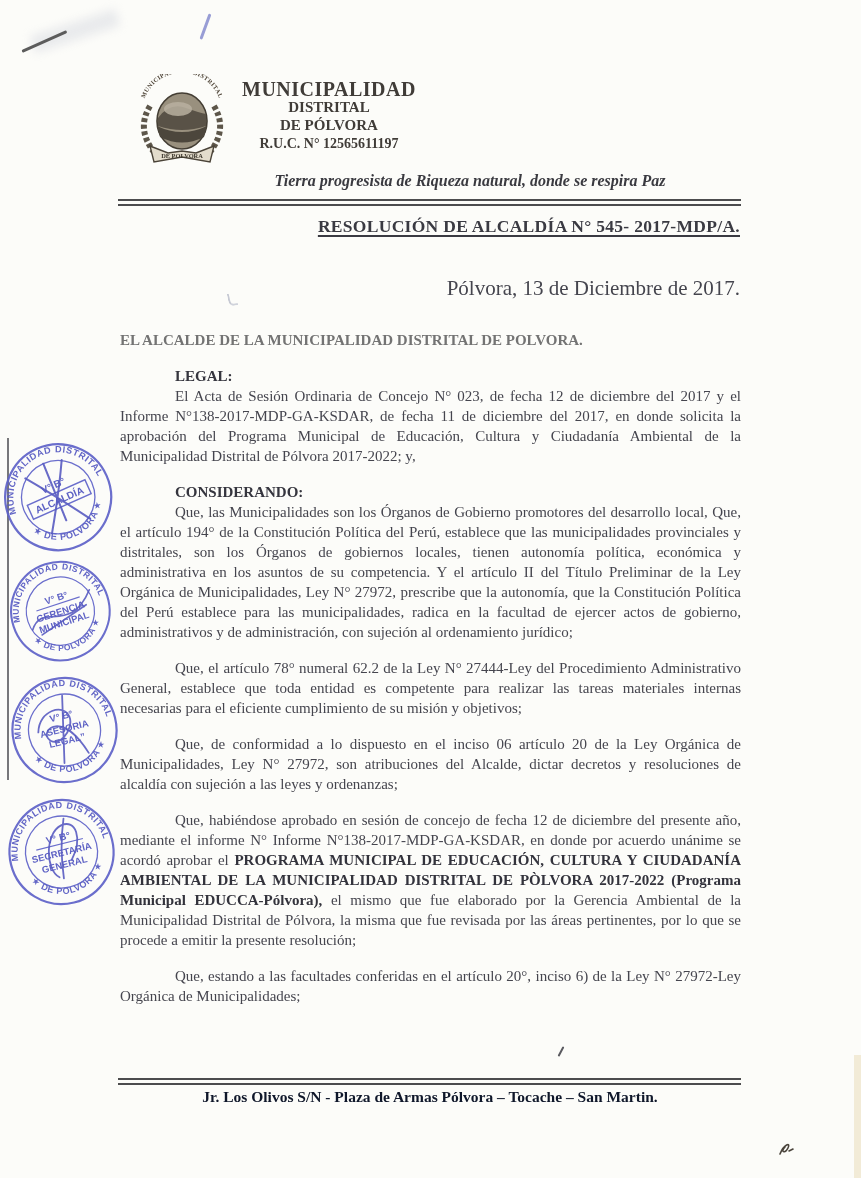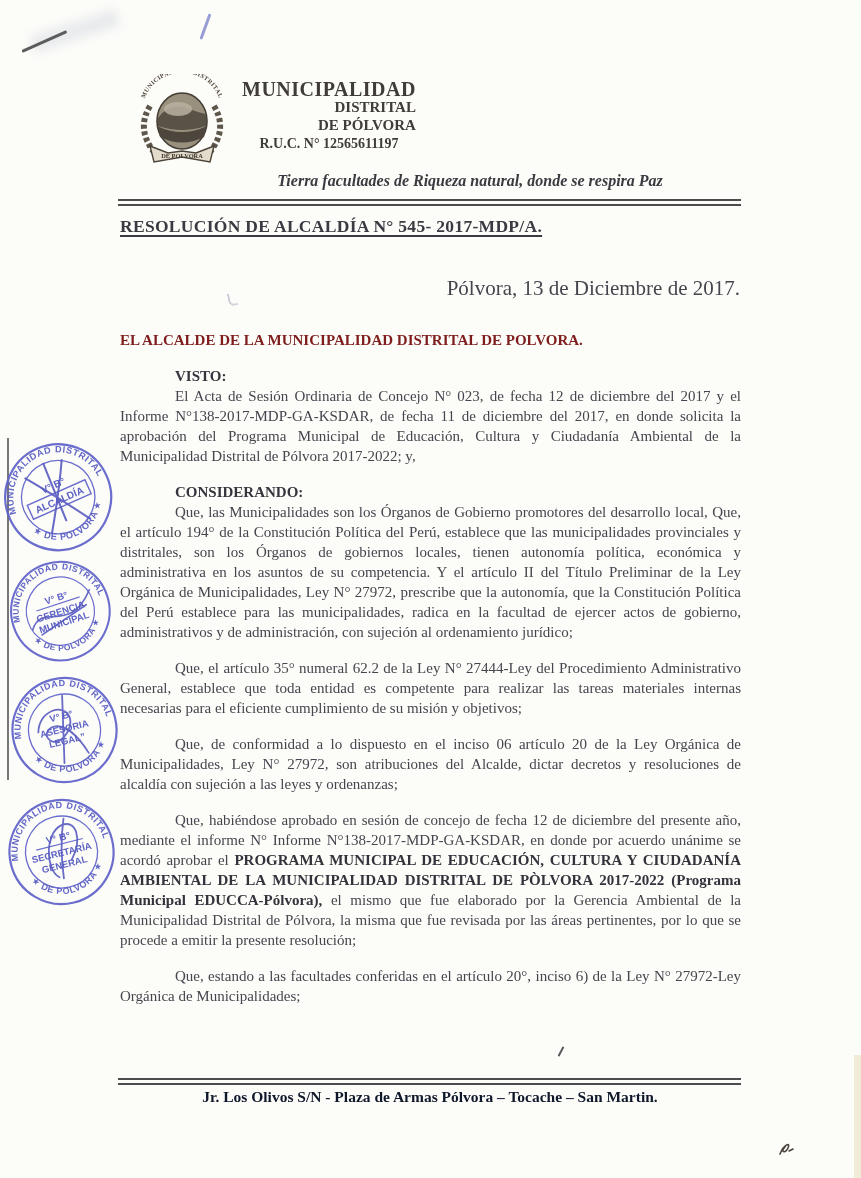--- a/index.html
+++ b/index.html
@@ -24,39 +24,39 @@
   .pencil-scribble{position:absolute; left:776px; top:1138px;}
   .edge-line{position:absolute; left:7px; top:438px; width:2px; height:342px; background:#55555a; opacity:.8;}
   .edge-tint{position:absolute; right:0; top:1055px; width:7px; height:123px; background:#e6d8ae; opacity:.45;}
 
   
   .header-row{position:absolute; left:128px; top:74px; display:flex; align-items:flex-start;}
   .logo{filter:blur(.3px);}
   .org-block{margin-left:6px; padding-top:6px; text-align:center; color:#403c38;
     font-weight:bold; line-height:18px;}
   .org-l1{font-size:20px; letter-spacing:.5px;}
-  .org-l2,.org-l3{font-size:15px;text-align:right;}
+  .org-l2,.org-l3{font-size:15px;}
   .org-ruc{font-size:14px; margin-top:1px;}
   .motto{position:absolute; left:160px; top:172px; width:620px; text-align:center;
     font-style:italic; font-weight:bold; font-size:16px; color:#3a3a40;}
   .double-rule{position:absolute; left:118px; width:623px; height:3px;
     border-top:2px solid #4c4c4e; border-bottom:2px solid #4c4c4e;}
   .rule-top{top:199px;}
   .rule-footer{top:1078px;}
-  .title{position:absolute; left:120px; top:216px; width:620px; text-align:left;
+  .title{position:absolute; left:120px; top:216px; width:620px; text-align:right;
     font-size:17.5px; font-weight:bold; color:#3a3a42; letter-spacing:.3px;
     text-decoration:underline; text-decoration-thickness:2px; text-underline-offset:3px;}
   .date-line{position:absolute; left:120px; top:276px; width:620px; text-align:right;
     font-size:21px;}
 
   
   .doc-body{position:absolute; left:120px; top:330px; width:621px;
     font-size:15px; line-height:20px; text-align:justify;}
   .doc-body p{margin:0 0 16px;}
-  .addressee{font-weight:bold; color:#7f1d1d; text-align:left;}
+  .addressee{font-weight:bold; color:#737373; text-align:left;}
   .sec-label{font-weight:bold; color:#35353e; text-indent:55px; margin:0 0 0 !important;}
   .para{text-indent:55px;}
   .para strong{color:#33333c;}
 
   
   .footer-text{position:absolute; left:120px; top:1088px; width:620px; text-align:center;
     font-weight:bold; font-size:15.5px; color:#0f172a;}
 
   
   .stamp{position:absolute; opacity:.92;}
@@ -104,32 +104,32 @@
       </svg>
     </div>
     <div class="org-block">
       <div class="org-l1">MUNICIPALIDAD</div>
       <div class="org-l2">DISTRITAL</div>
       <div class="org-l3">DE PÓLVORA</div>
       <div class="org-ruc">R.U.C. N° 12565611197</div>
     </div>
   </div>
 
-  <div class="motto">Tierra facultades de Riqueza natural, donde se respira Paz</div>
+  <div class="motto">Tierra progresista de Riqueza natural, donde se respira Paz</div>
   <div class="double-rule rule-top"></div>
   <div class="title">RESOLUCIÓN DE ALCALDÍA N° 545- 2017-MDP/A.</div>
   <div class="date-line">Pólvora, 13 de Diciembre de 2017.</div>
 
   <div class="doc-body">
     <p class="addressee">EL ALCALDE DE LA MUNICIPALIDAD DISTRITAL DE POLVORA.</p>
-    <p class="sec-label">VISTO:</p>
+    <p class="sec-label">LEGAL:</p>
     <p class="para">El Acta de Sesión Ordinaria de Concejo N° 023, de fecha 12 de diciembre del 2017 y el Informe N°138-2017-MDP-GA-KSDAR, de fecha 11 de diciembre del 2017, en donde solicita la aprobación del Programa Municipal de Educación, Cultura y Ciudadanía Ambiental de la Municipalidad Distrital de Pólvora 2017-2022; y,</p>
     <p class="sec-label">CONSIDERANDO:</p>
     <p class="para">Que, las Municipalidades son los Órganos de Gobierno promotores del desarrollo local, Que, el artículo 194° de la Constitución Política del Perú, establece que las municipalidades provinciales y distritales, son los Órganos de gobiernos locales, tienen autonomía política, económica y administrativa en los asuntos de su competencia. Y el artículo II del Título Preliminar de la Ley Orgánica de Municipalidades, Ley N° 27972, prescribe que la autonomía, que la Constitución Política del Perú establece para las municipalidades, radica en la facultad de ejercer actos de gobierno, administrativos y de administración, con sujeción al ordenamiento jurídico;</p>
-    <p class="para">Que, el artículo 35° numeral 62.2 de la Ley N° 27444-Ley del Procedimiento Administrativo General, establece que toda entidad es competente para realizar las tareas materiales internas necesarias para el eficiente cumplimiento de su misión y objetivos;</p>
+    <p class="para">Que, el artículo 78° numeral 62.2 de la Ley N° 27444-Ley del Procedimiento Administrativo General, establece que toda entidad es competente para realizar las tareas materiales internas necesarias para el eficiente cumplimiento de su misión y objetivos;</p>
     <p class="para">Que, de conformidad a lo dispuesto en el inciso 06 artículo 20 de la Ley Orgánica de Municipalidades, Ley N° 27972, son atribuciones del Alcalde, dictar decretos y resoluciones de alcaldía con sujeción a las leyes y ordenanzas;</p>
     <p class="para"><span>Que, habiéndose aprobado en sesión de concejo de fecha 12 de diciembre del presente año, mediante el informe N° Informe N°138-2017-MDP-GA-KSDAR, en donde por acuerdo unánime se acordó aprobar el </span><strong>PROGRAMA MUNICIPAL DE EDUCACIÓN, CULTURA Y CIUDADANÍA AMBIENTAL DE LA MUNICIPALIDAD DISTRITAL DE PÒLVORA 2017-2022 (Programa Municipal EDUCCA-Pólvora),</strong><span> el mismo que fue elaborado por la Gerencia Ambiental de la Municipalidad Distrital de Pólvora, la misma que fue revisada por las áreas pertinentes, por lo que se procede a emitir la presente resolución;</span></p>
     <p class="para">Que, estando a las facultades conferidas en el artículo 20°, inciso 6) de la Ley N° 27972-Ley Orgánica de Municipalidades;</p>
   </div>
 
   <div class="double-rule rule-footer"></div>
   <div class="footer-text">Jr. Los Olivos S/N - Plaza de Armas Pólvora – Tocache – San Martin.</div>
 
   <div class="stamp stamp-1">
     <svg width="114" height="114" viewBox="0 0 112 112">

